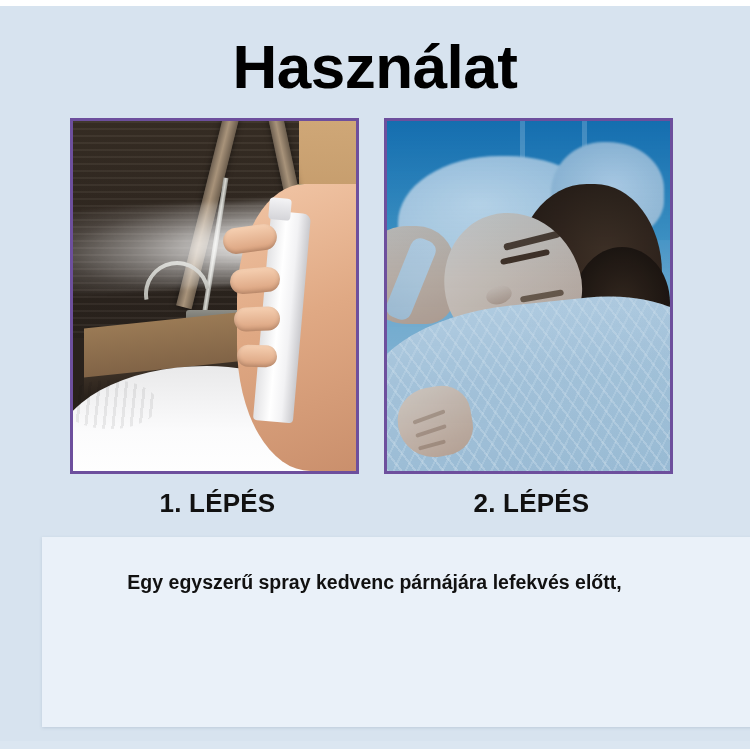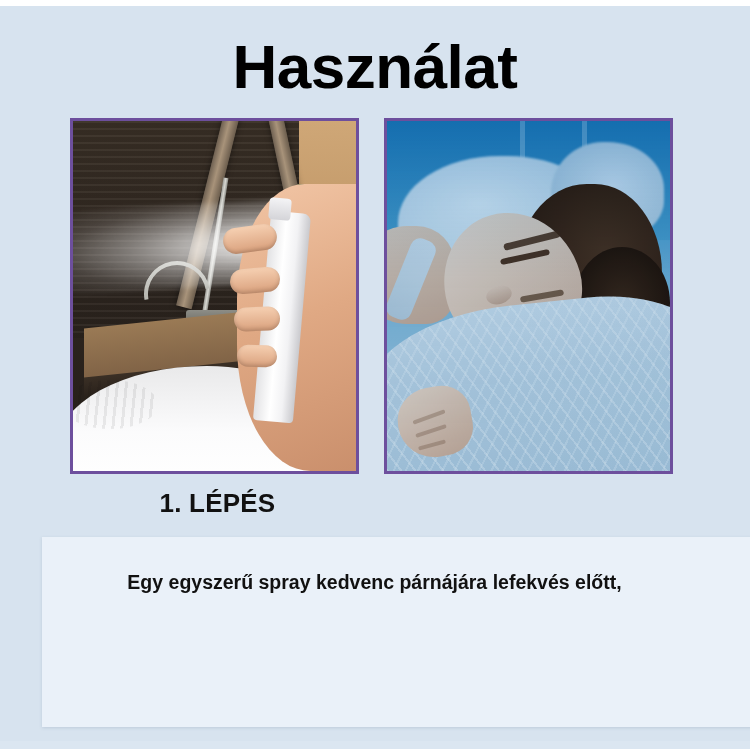--- a/index.html
+++ b/index.html
@@ -459,20 +459,21 @@
         <div class="ph2-fingerline ph2-fl2"></div>
         <div class="ph2-fingerline ph2-fl3"></div>
         <div class="ph2-cast"></div>
       </div>
     </div>
 
   </div>
 
   <div class="steps">
     <div class="step-label step-left">1. LÉPÉS</div>
+    <div class="step-label step-right">2. LÉPÉS</div>
   </div>
 
   <div class="desc-card">
     <div class="desc-text">
       <span class="desc-line">Egy egyszerű spray kedvenc párnájára lefekvés előtt,</span>
     </div>
   </div>
 
   <div class="bottom-strip"></div>
 

